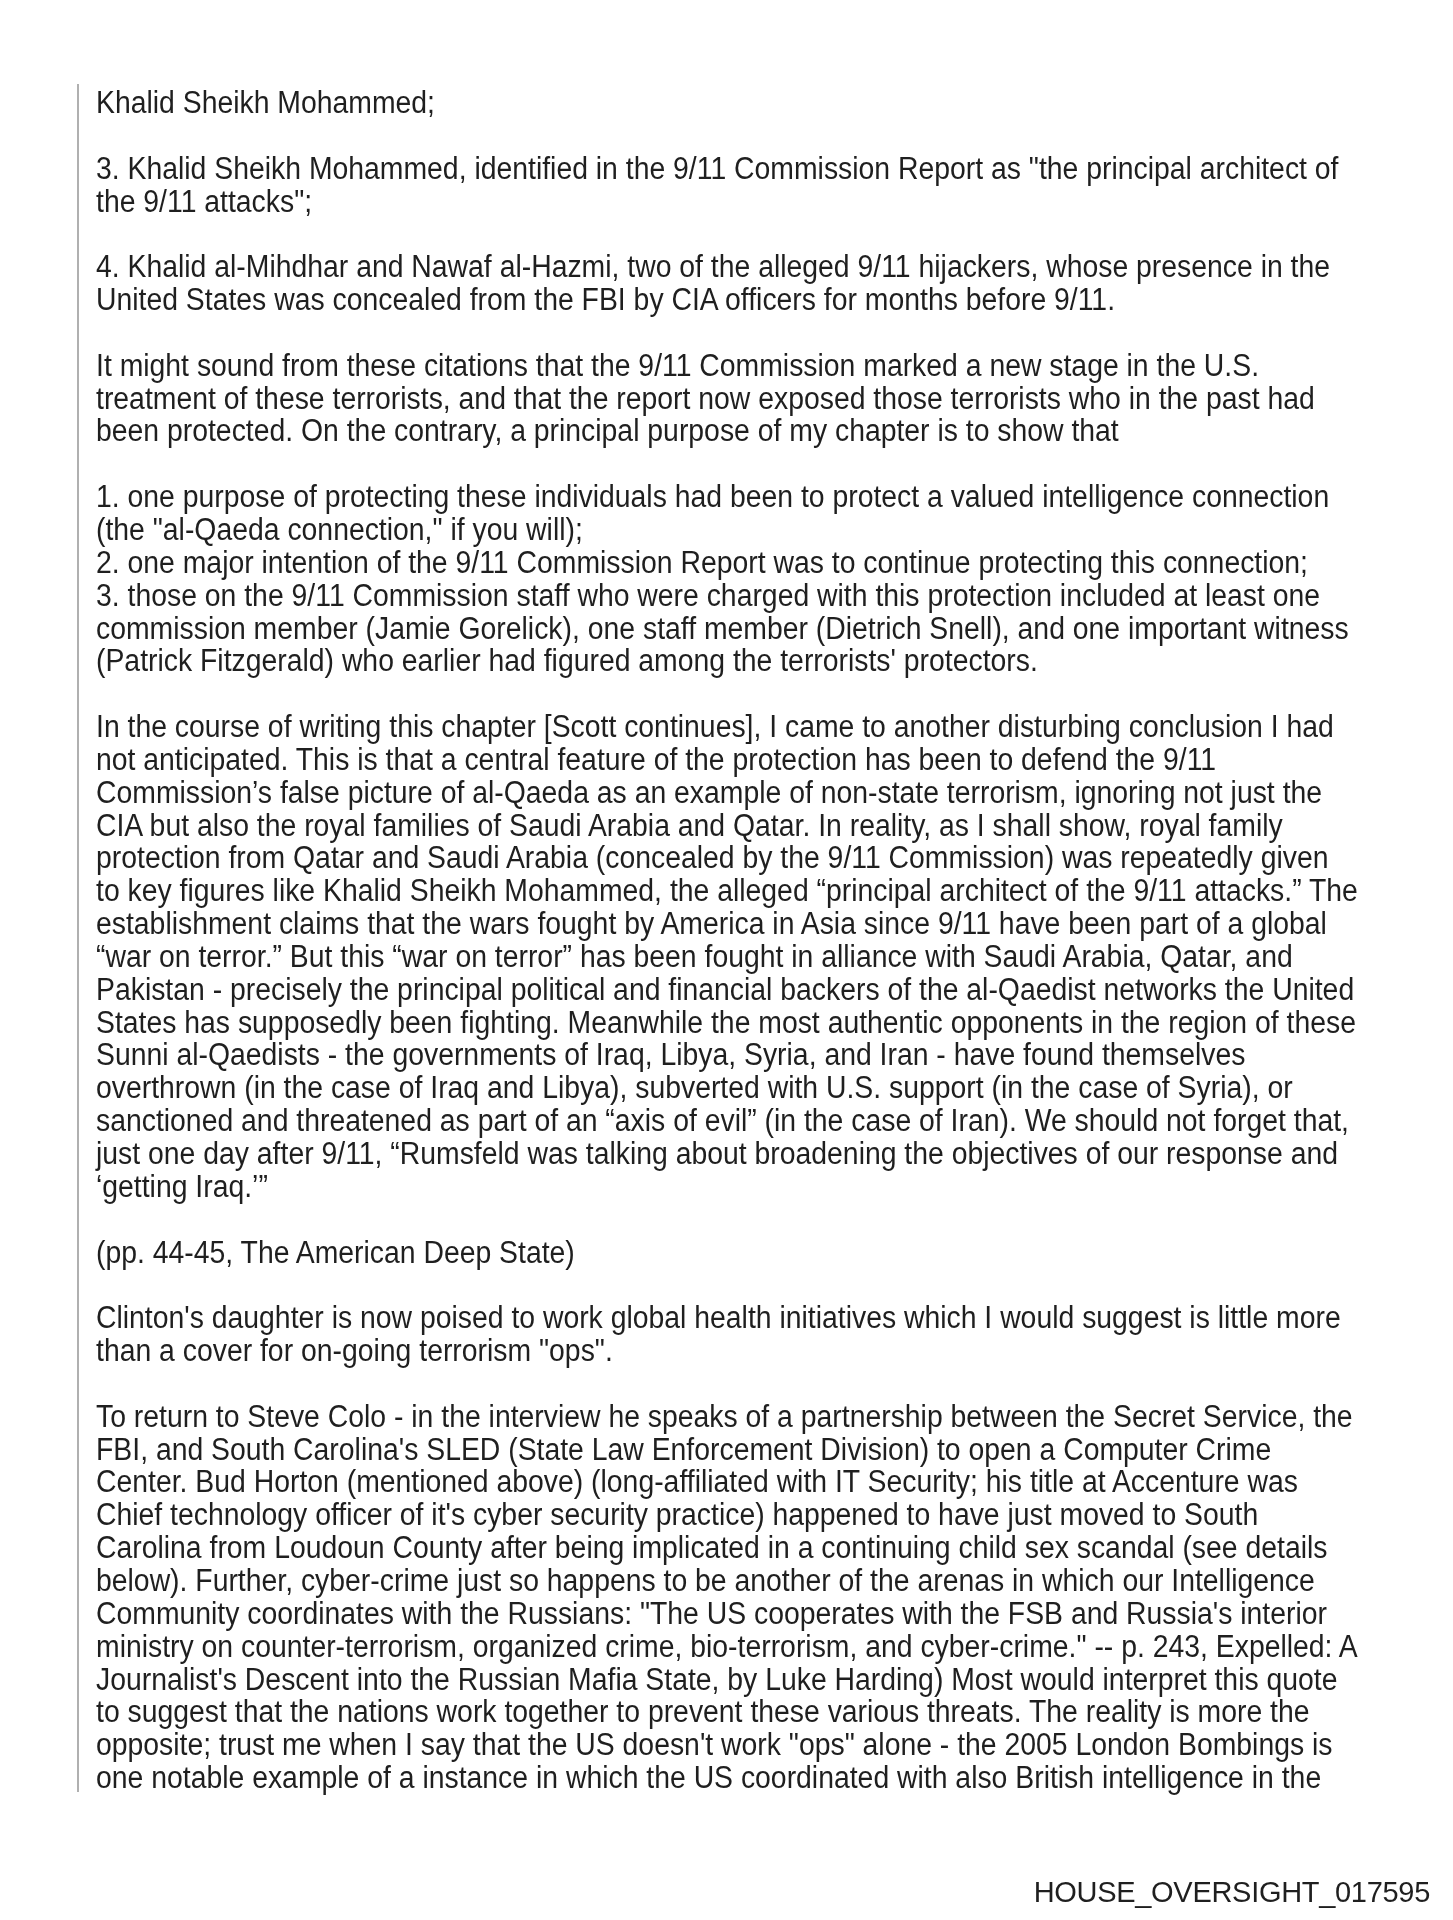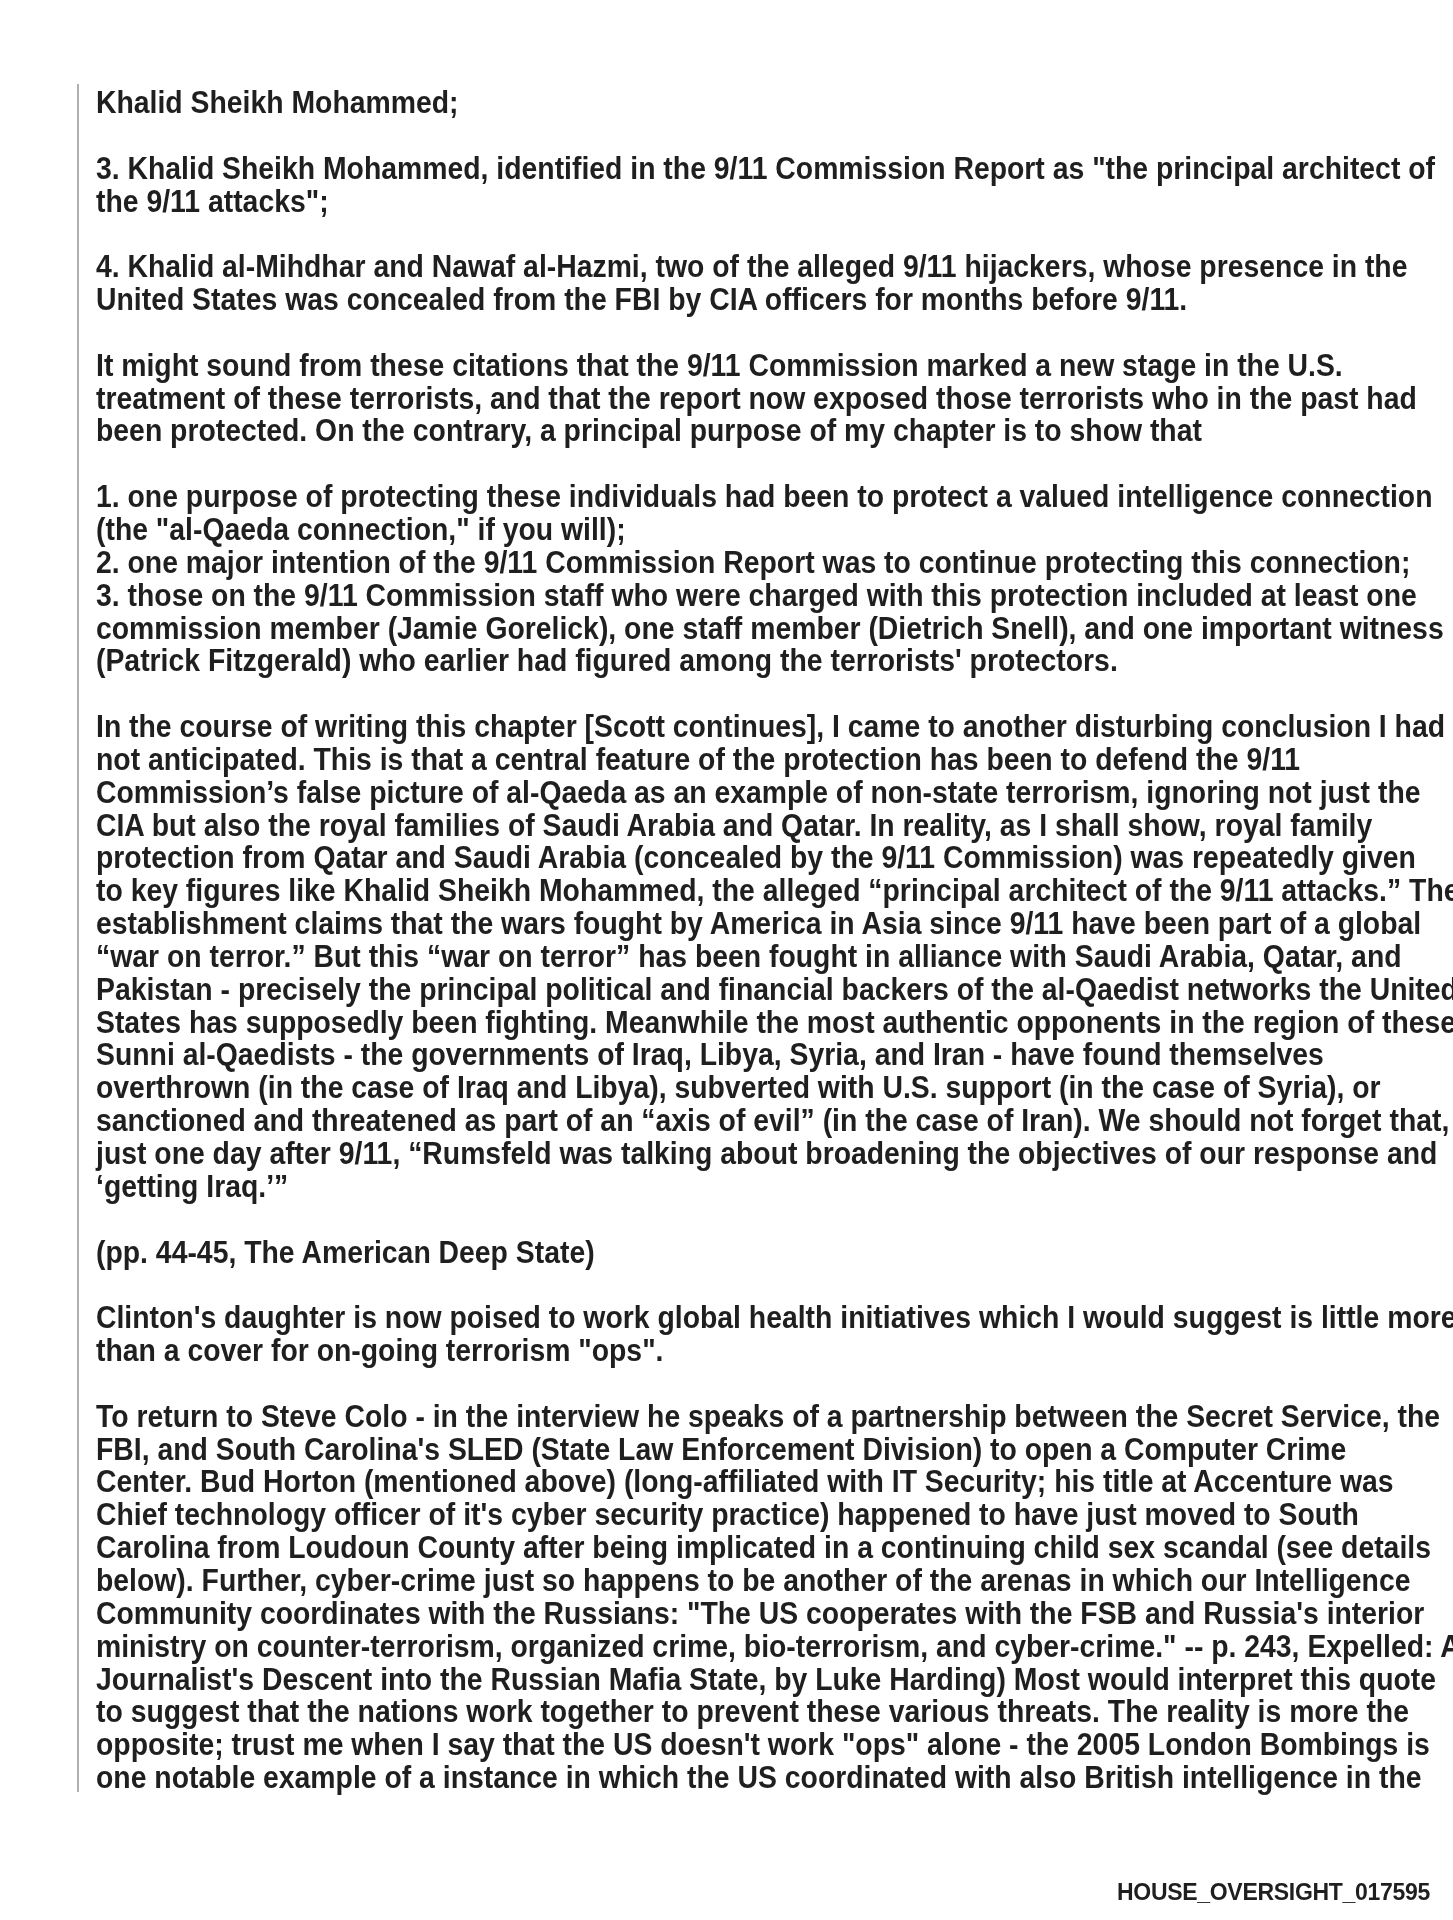--- a/index.html
+++ b/index.html
@@ -12,21 +12,20 @@
     width: 1453px;
     height: 1920px;
     position: relative;
     overflow: hidden;
     font-family: "Liberation Sans", sans-serif;
   }
   .page {
     position: absolute;
     inset: 0;
     background: var(--page-bg, #ffffff);
-    font-weight: bold;
   }
   .quote-bar {
     position: absolute;
     left: 77px;
     top: 84px;
     width: 2px;
     height: 1708px;
     background: var(--quote-border, #b0b0b0);
   }
   .quote-text {
@@ -44,21 +43,21 @@
     margin: 0 0 32.85px 0;
   }
   .para:last-child { margin-bottom: 0; }
   .line {
     white-space: pre;
   }
   .bates {
     position: absolute;
     right: 23px;
     top: 1876px;
-    font-size: 23px;
+    font-size: 29px;
     line-height: 32px;
     color: var(--text-color, #1f1f1f);
     letter-spacing: -0.3px;
     margin-left: 26px;
   }
 </style>
 </head>
 <body>
 
 <div class="page">

